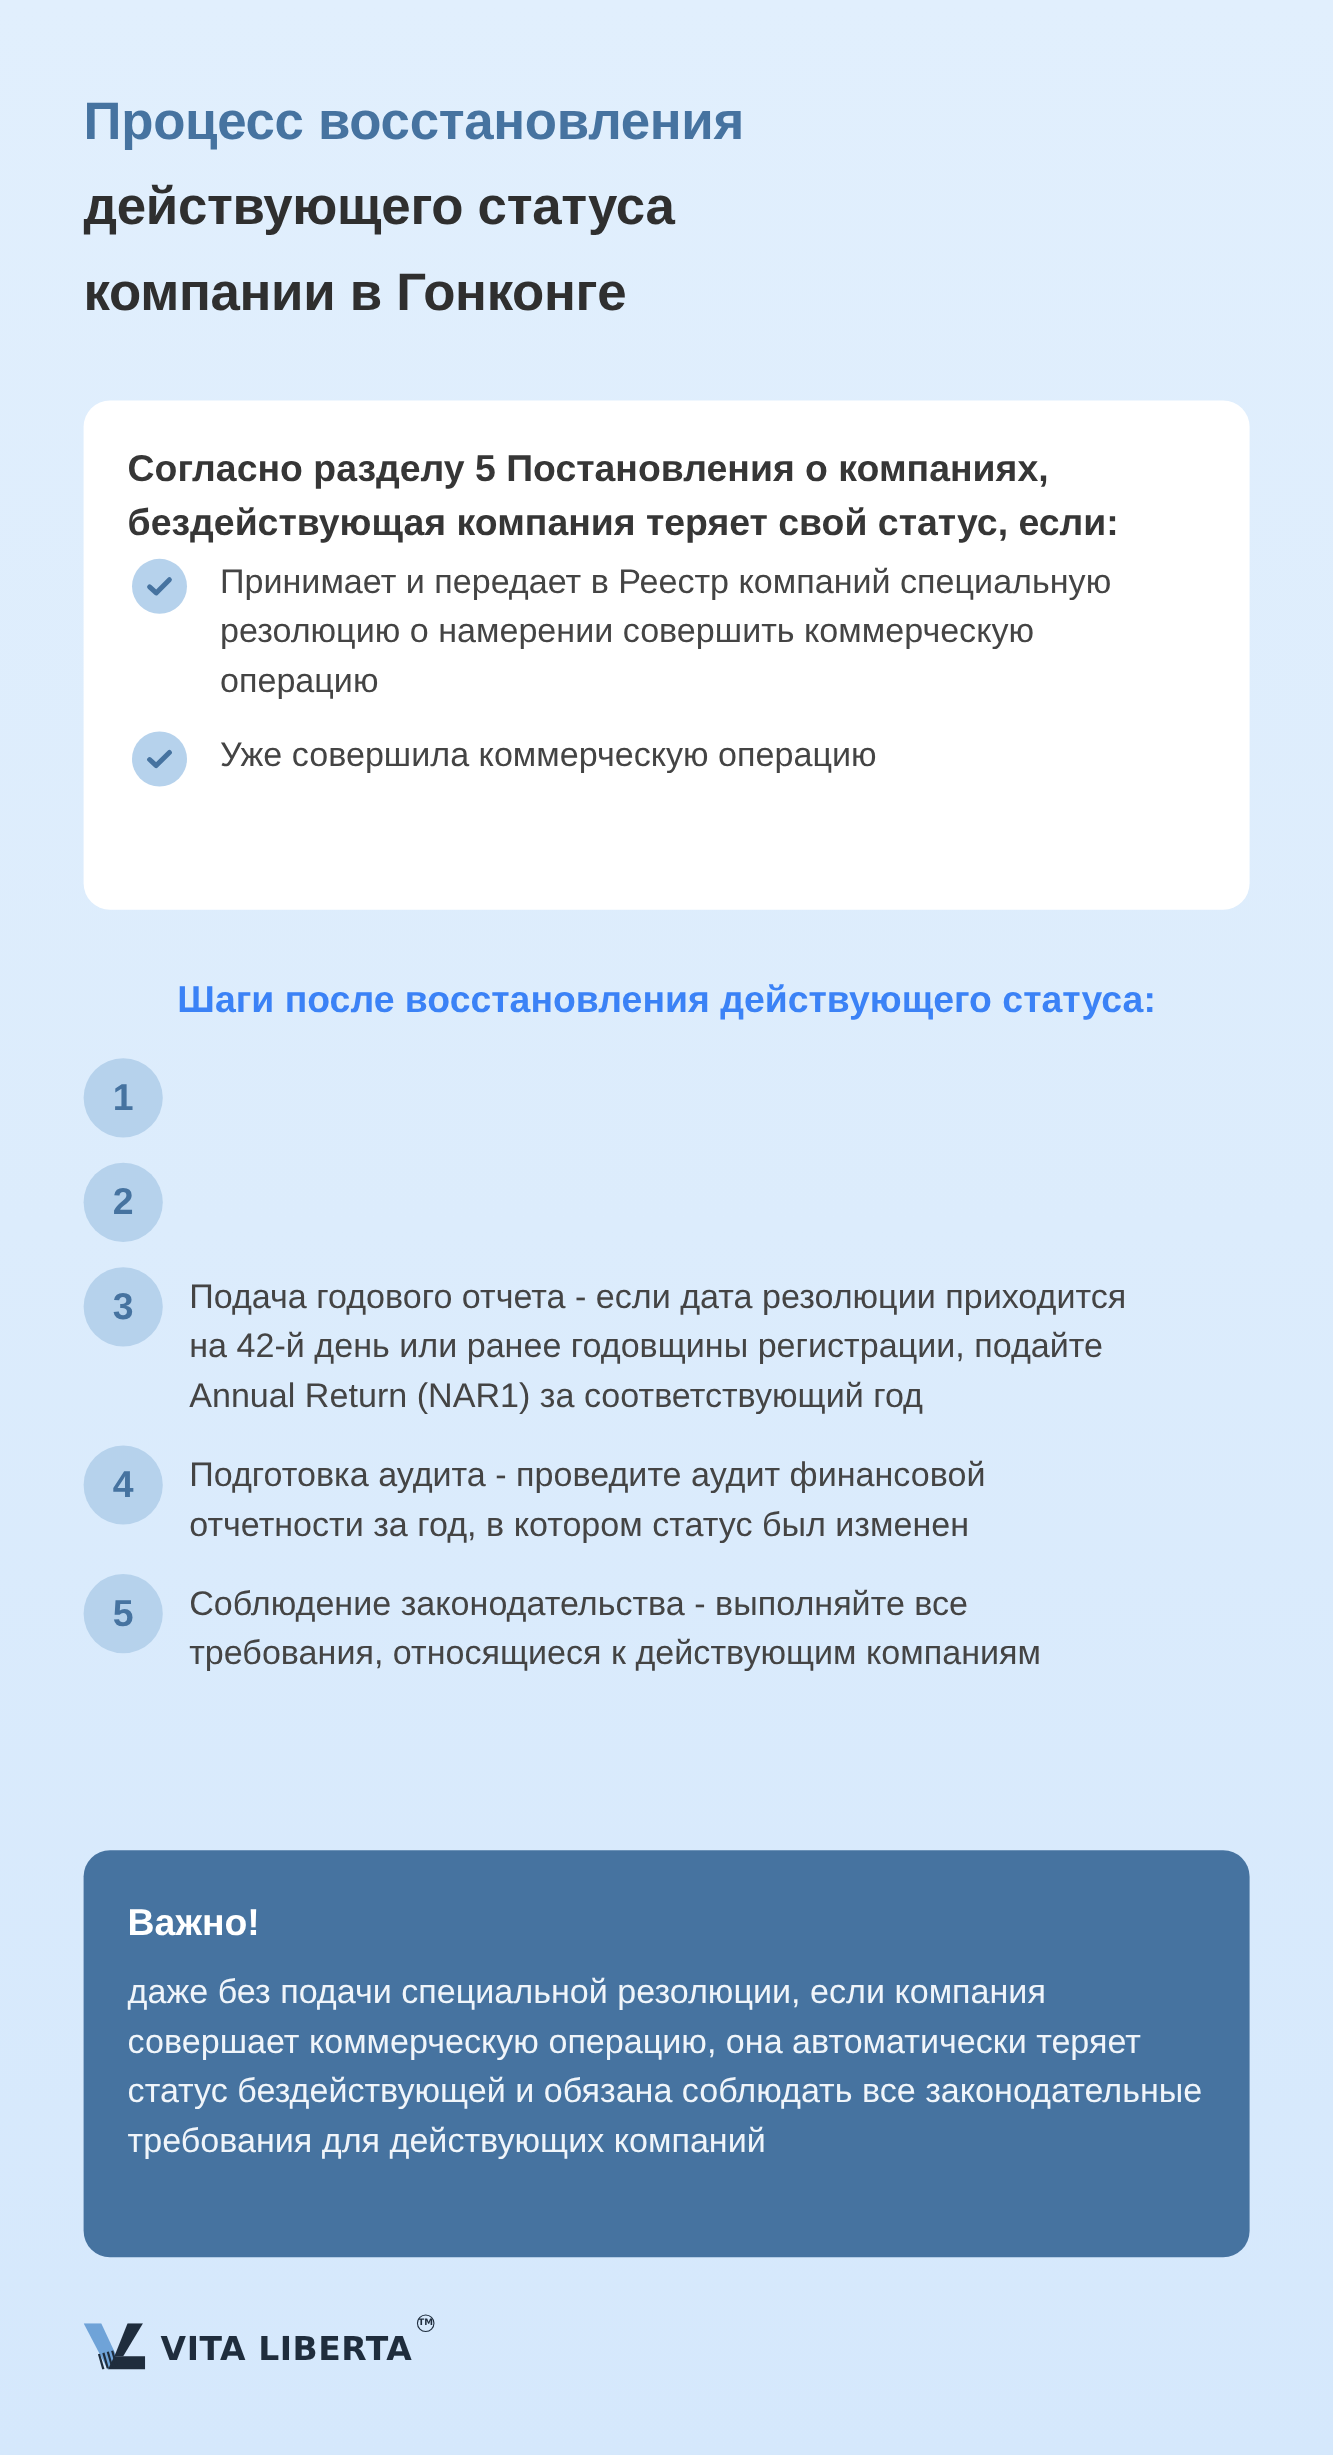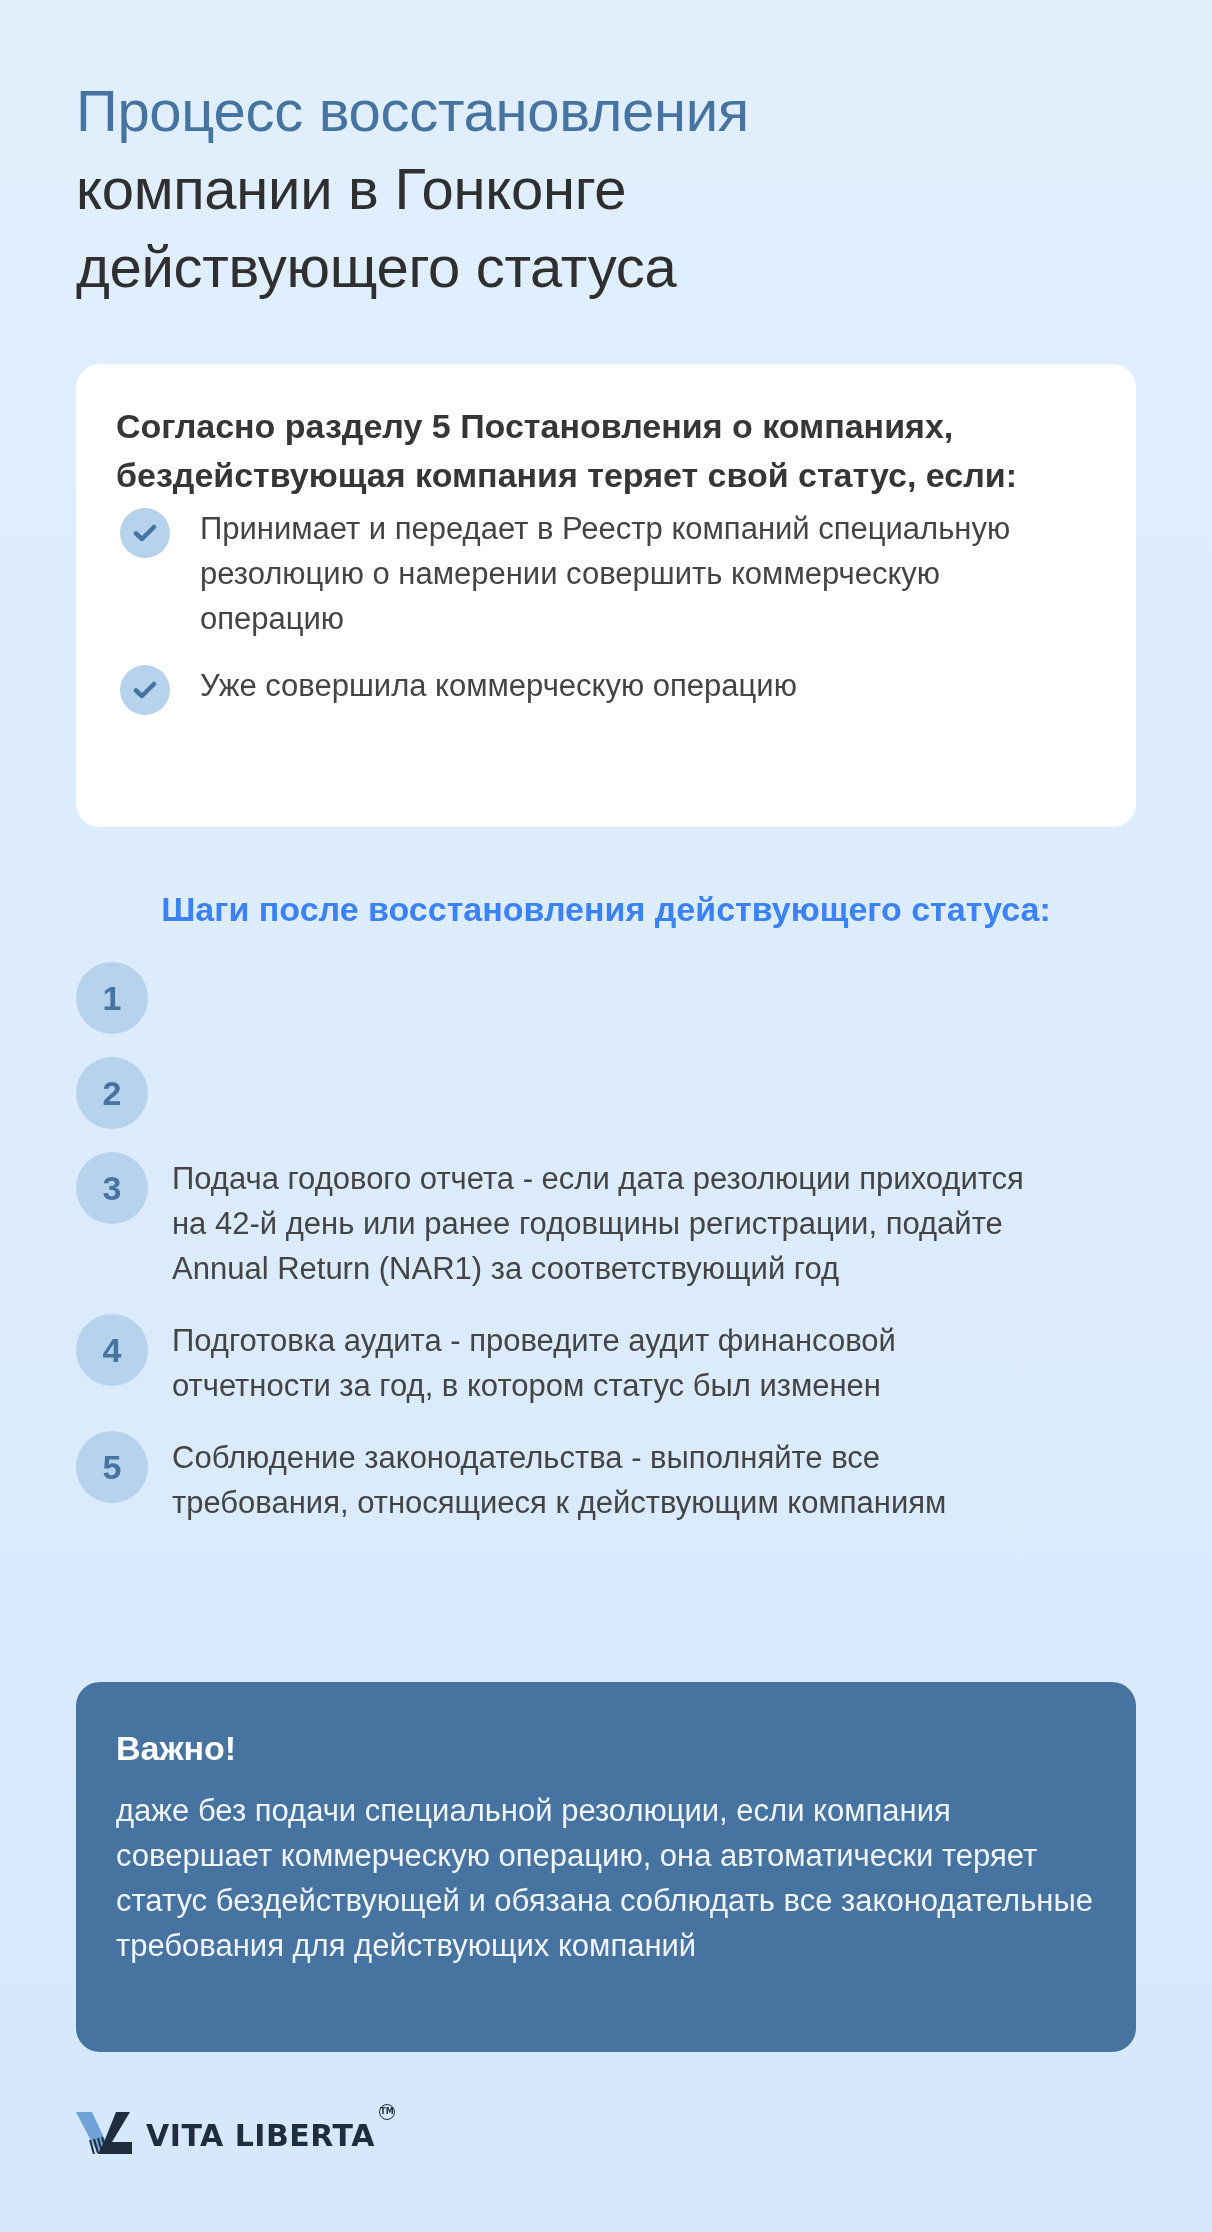--- a/index.html
+++ b/index.html
@@ -8,21 +8,21 @@
     background: linear-gradient(180deg, #e1effd 0%, #dcecfc 50%, #d5e8fc 100%);
     font-family: "Liberation Sans", "DejaVu Sans", sans-serif;
     color: #333333;
     position: relative;
     overflow: hidden;
   }
   .page { position: absolute; left: 76px; top: 0; width: 1060px; }
 
   .title {
     position: absolute; top: 72px; left: 0; width: 1060px;
-    font-size: 58px; font-weight: 400; line-height: 78px; letter-spacing: -0.3px;
+    font-size: 48px; font-weight: 700; line-height: 78px; letter-spacing: -0.3px;
   }
   .title .accent { color: #4673a0; display: block; }
   .title .dark { color: #2f2f2f; display: block; }
 
   .card {
     position: absolute; top: 364px; left: 0; width: 1060px; height: 463px;
     background: #ffffff; border-radius: 24px;
     padding: 38px 40px 0 40px;
   }
   .card-heading {
@@ -80,22 +80,22 @@
     display: flex; align-items: center; justify-content: center; letter-spacing: 0;
   }
 </style>
 </head>
 <body>
 
 <div class="page">
 
   <h1 class="title">
     <span class="accent">Процесс восстановления</span>
+    <span class="dark">действующего статуса</span>
     <span class="dark">компании в Гонконге</span>
-    <span class="dark">действующего статуса</span>
   </h1>
 
   <section class="card">
     <p class="card-heading">Согласно разделу 5 Постановления о компаниях, бездействующая компания теряет свой статус, если:</p>
     <ul class="check-list">
       <li class="check-item">
         <span class="check-circle">
           <svg width="24" height="20" viewBox="0 0 24 20">
               <path d="M3 10.5 L9 16 L21 4" fill="none" stroke="#4673a0" stroke-width="4.5" stroke-linecap="round" stroke-linejoin="round"></path>
             </svg>

